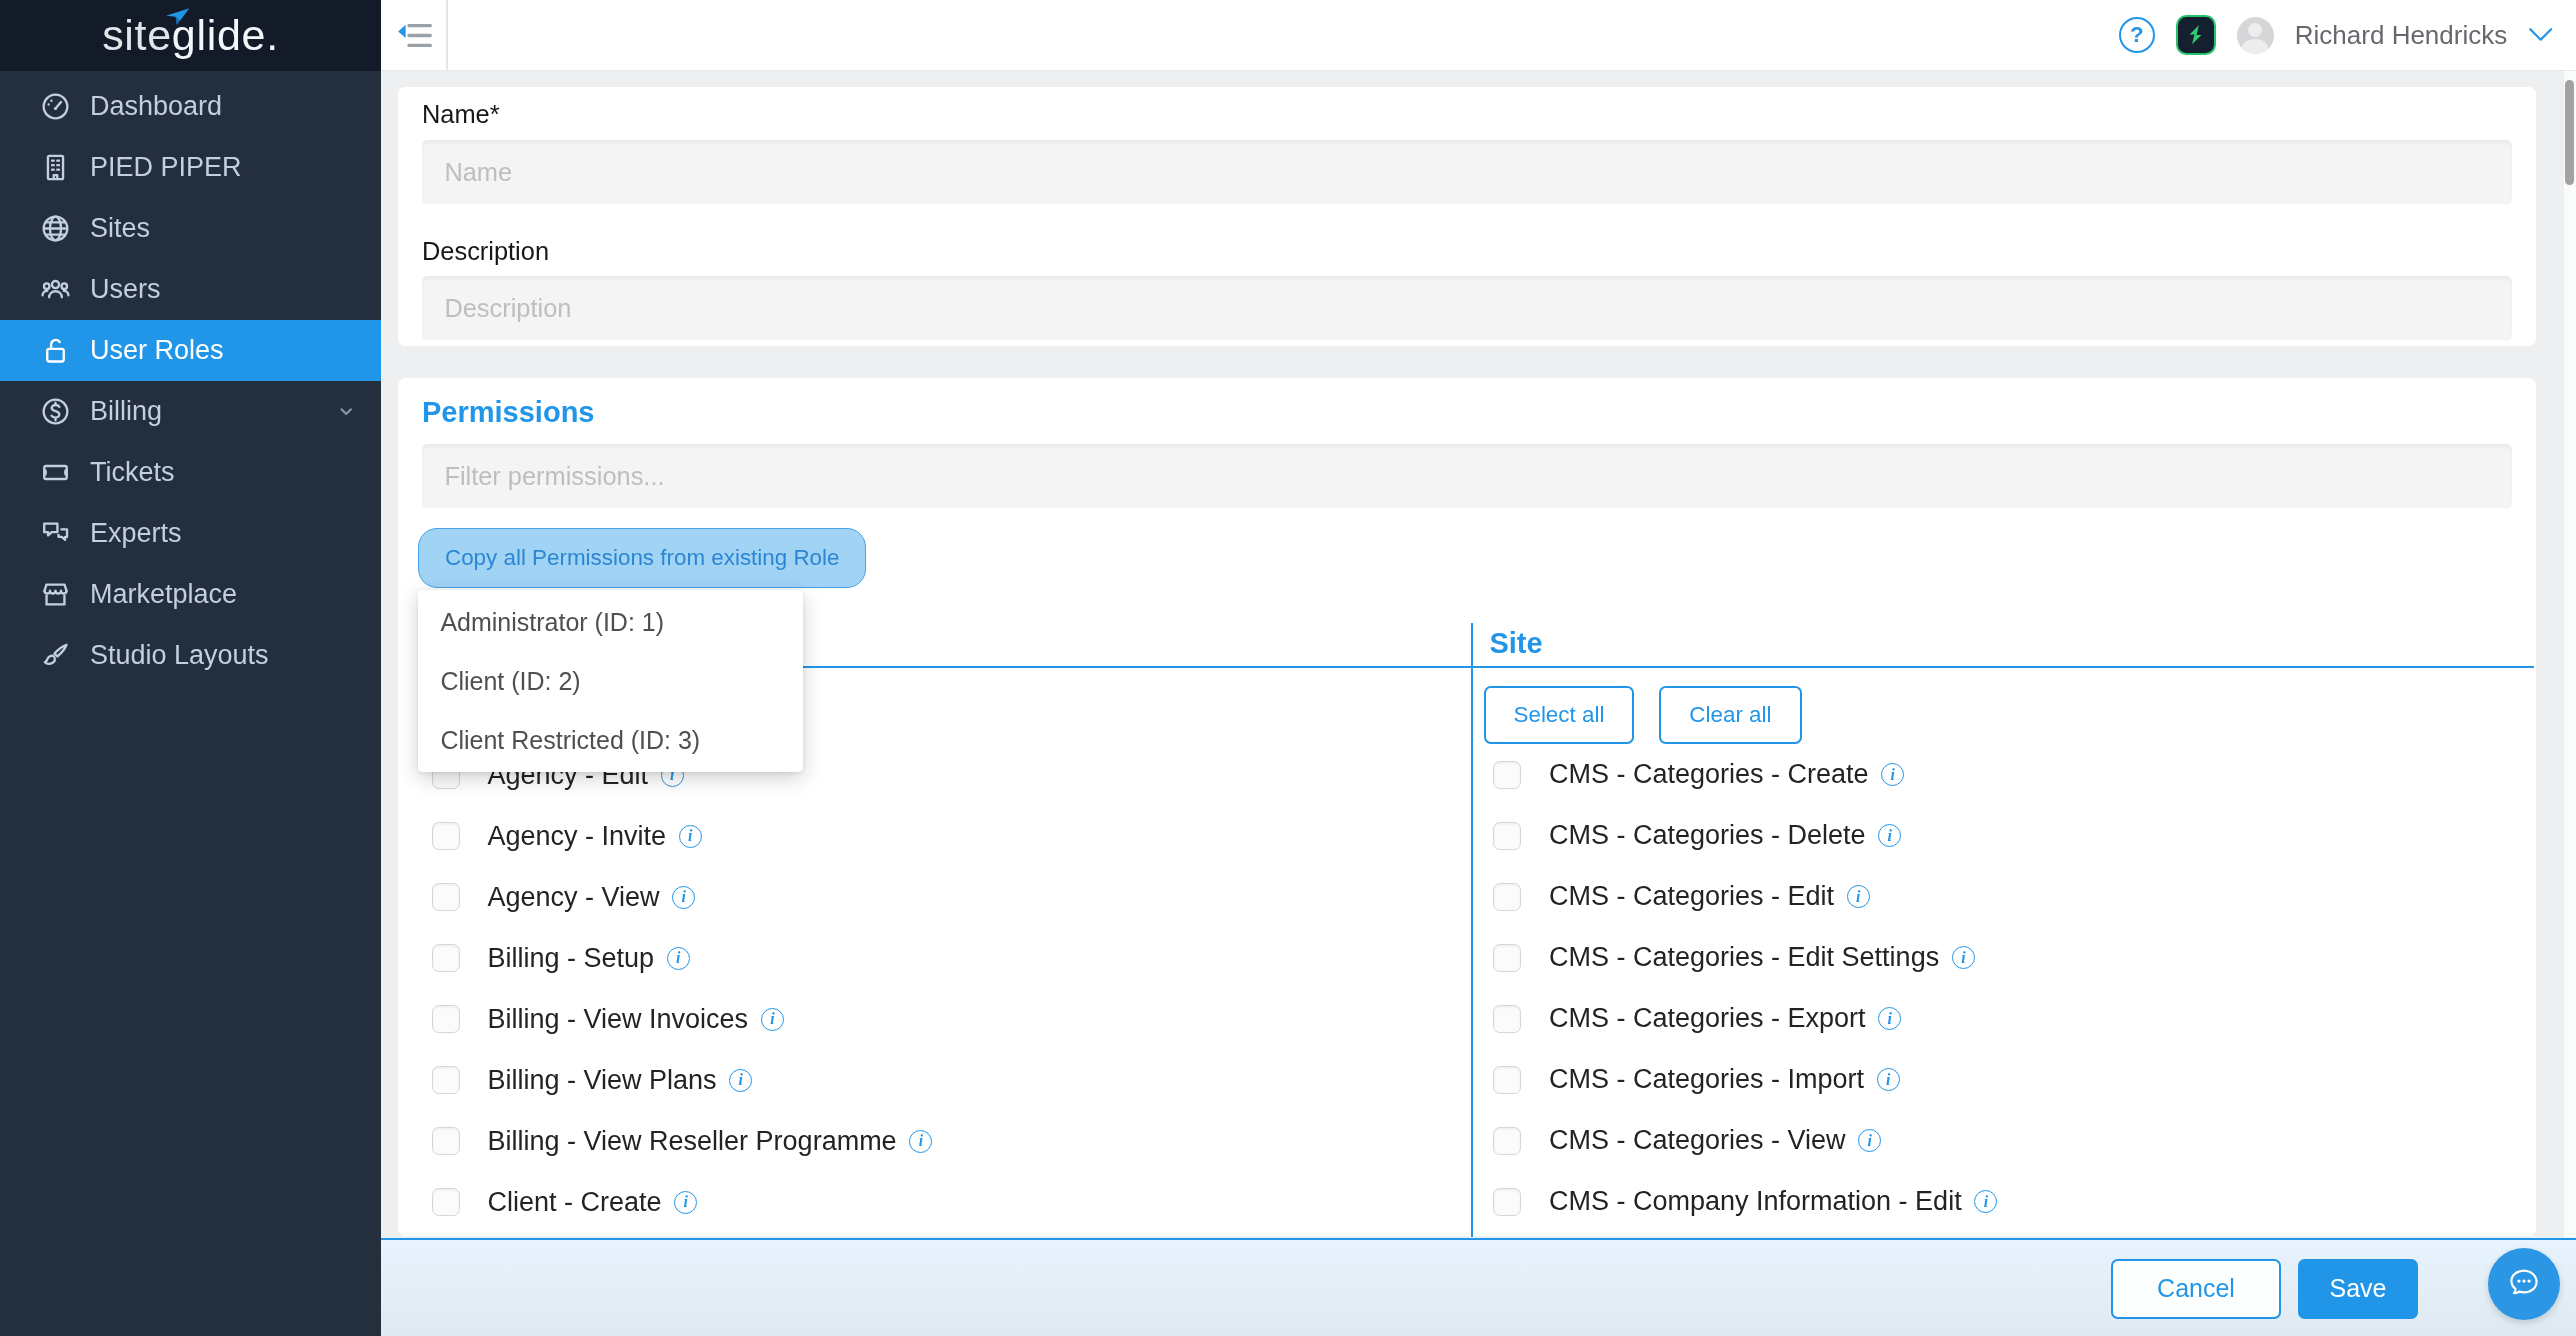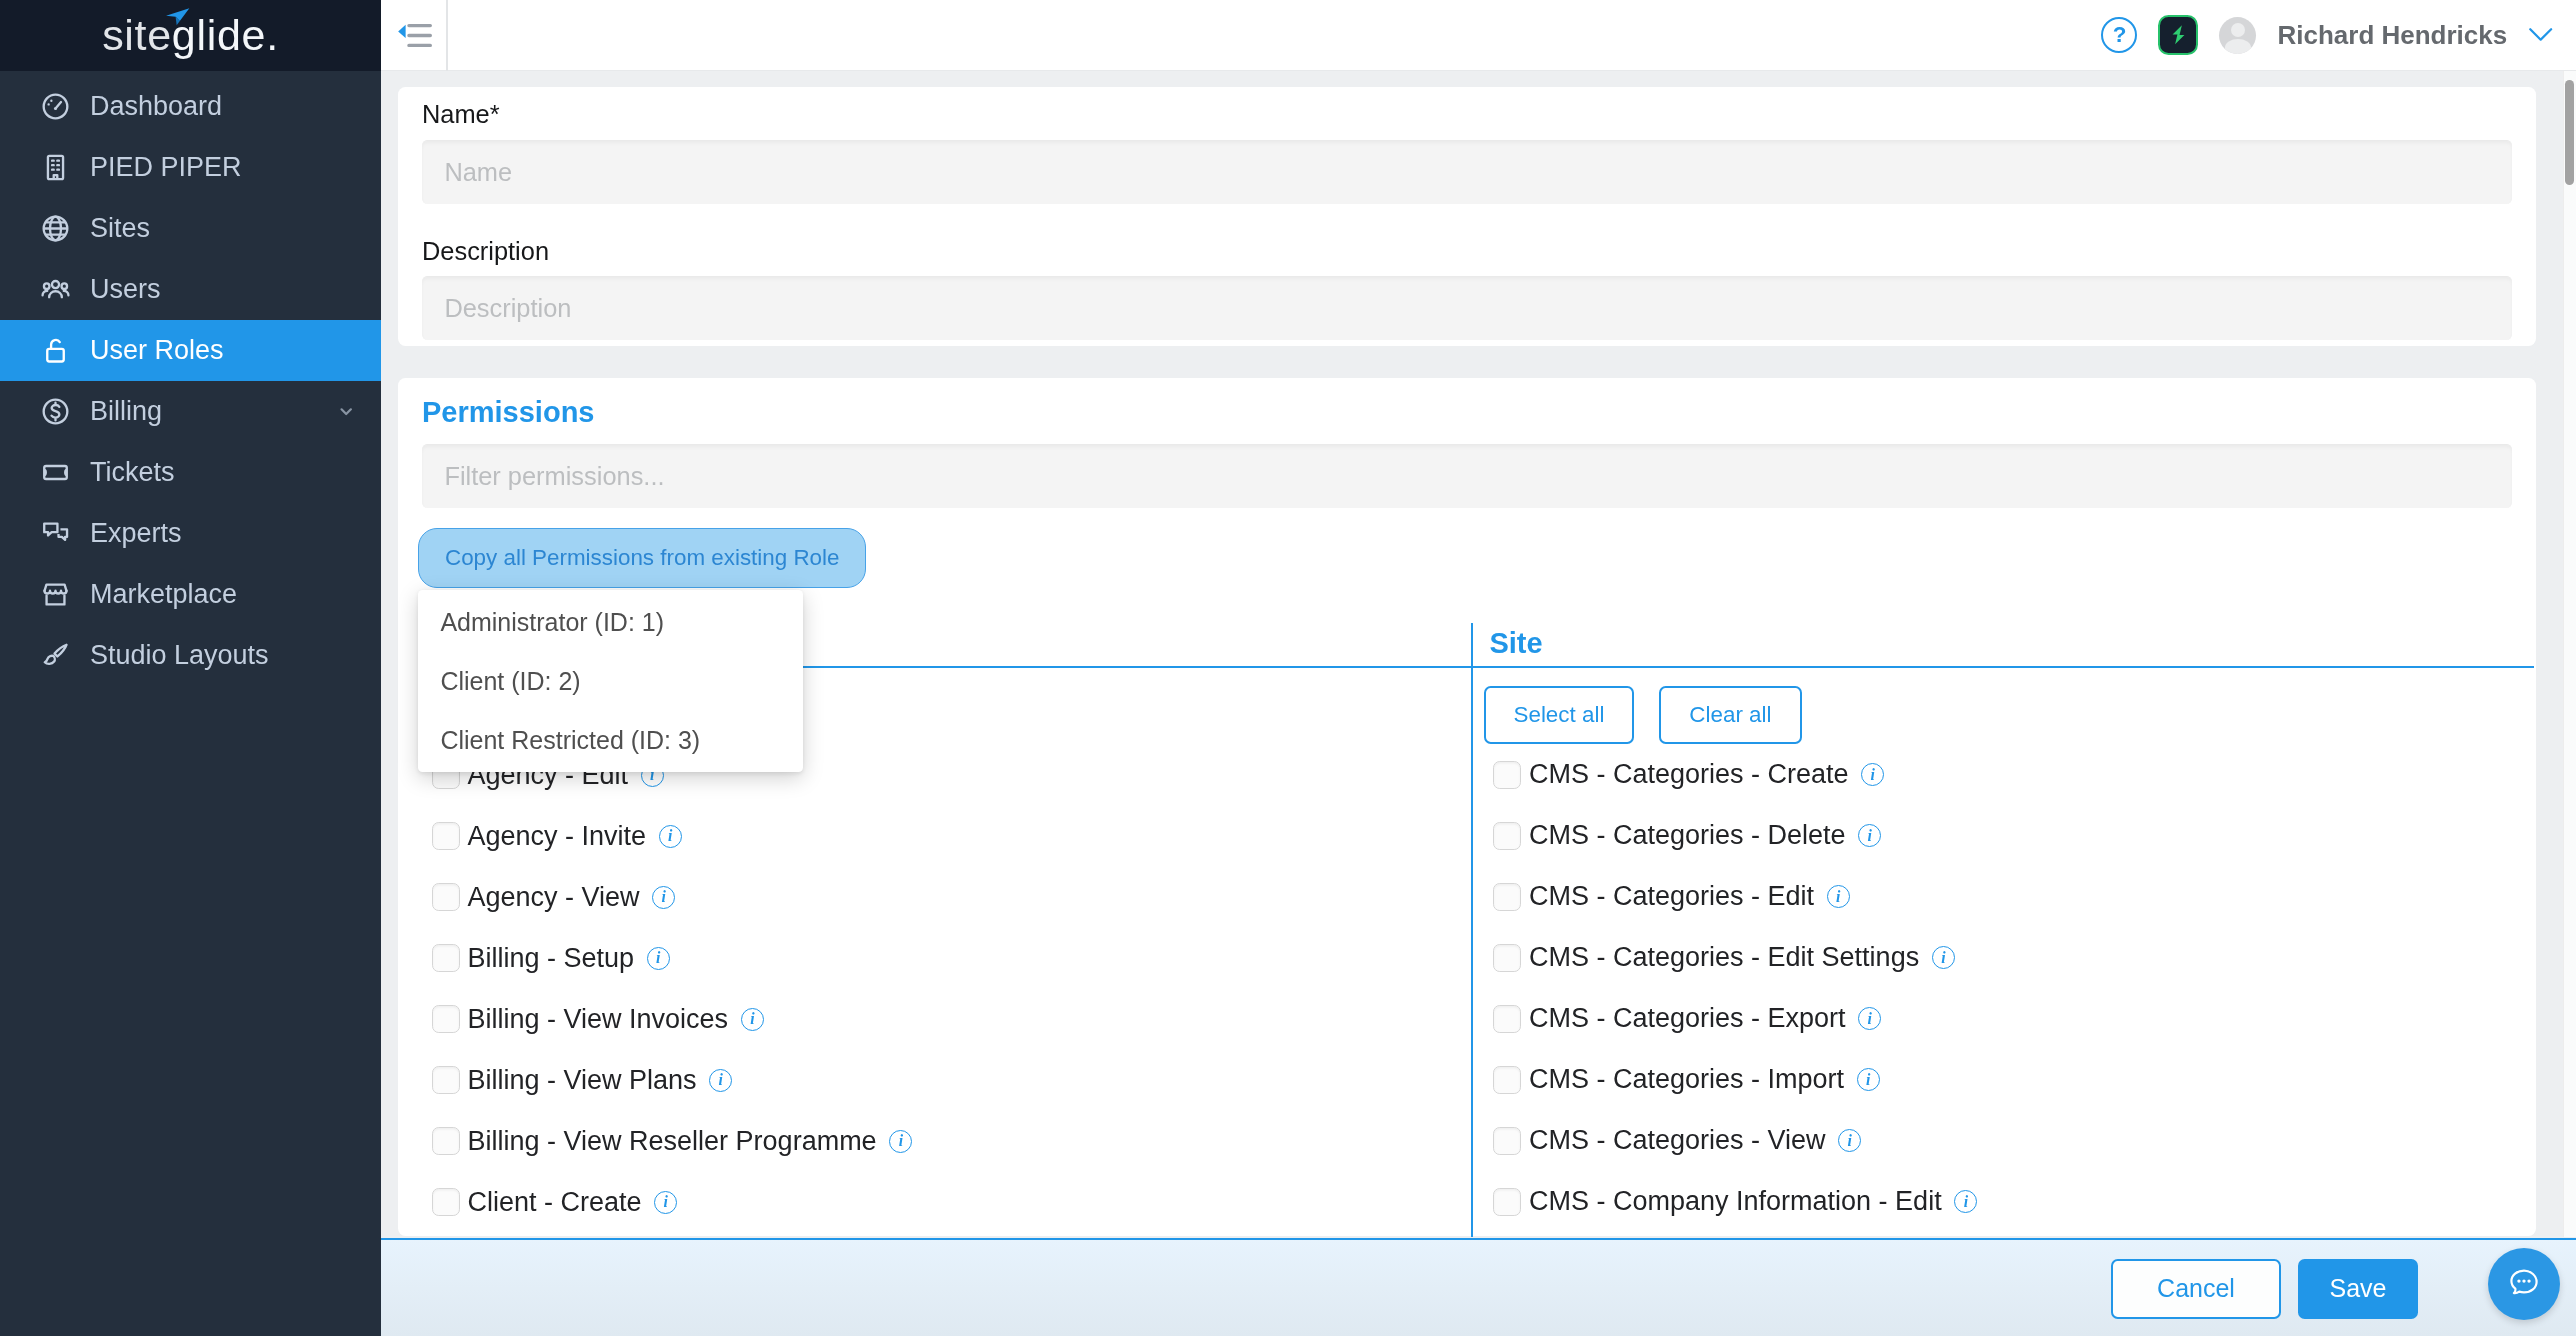--- a/index.html
+++ b/index.html
@@ -26,21 +26,21 @@
   .collapse-btn { margin:0 12px 0 16.4px; width:37px; height:33px; cursor:pointer; }
   .topbar-divider { width:1.5px; height:71px; background:#e3e5e7; }
   .breadcrumb { margin-left:22.4px; font-size:28px; color:#1d2b3a; }
   .breadcrumb b { font-weight:700; }
   .topbar-right { margin-left:auto; display:flex; align-items:center; gap:21px; padding-right:22.4px; }
   .help-icon { width:36px; height:36px; border:2.2px solid #2196e8; border-radius:50%; color:#2196e8; font-size:22.4px; font-weight:700; display:flex; align-items:center; justify-content:center; cursor:pointer; }
   .green-app-icon { width:40px; height:40px; background:#15202e; border:2.2px solid #27c26b; border-radius:10.5px; display:flex; align-items:center; justify-content:center; cursor:pointer; }
   .avatar { width:37px; height:37px; border-radius:50%; background:#d5d6d8; overflow:hidden; position:relative; }
   .avatar .head { position:absolute; top:6.7px; left:11.2px; width:14px; height:14px; border-radius:50%; background:#ecedee; }
   .avatar .body { position:absolute; top:22.4px; left:5.2px; width:26px; height:16.4px; border-radius:50% 50% 0 0; background:#ecedee; }
-  .user-name { font-size:26px; color:#65696e; cursor:pointer;font-weight:bold; }
+  .user-name { font-size:26px; color:#65696e; cursor:pointer; }
   .user-chevron { width:25.4px; height:16.4px; }
 
   
   .content { flex:1; position:relative; overflow:hidden; background:#edeff1; }
   .card { background:#ffffff; border-radius:7.5px; margin:0 40px 0 17px; }
   .card-1 { margin-top:16.4px; height:259px; padding:13px 24px; }
   .field-label { font-size:25.4px; color:#17181a; font-weight:500; }
   .text-input { display:block; width:100%; height:64px; background:#f4f4f4; border:none; border-top:1.5px solid #eaeaea; border-radius:5.2px; padding:0 22.4px; font-size:25.4px; color:#333; font-family:"Liberation Sans",sans-serif; box-shadow:inset 0 2.2px 3.7px rgba(0,0,0,.04); outline:none; }
   .text-input::placeholder { color:#bcbec0; }
   .mt14 { margin-top:10.5px; } .mt44 { margin-top:33px; }
@@ -55,21 +55,21 @@
   .col-right { flex:1; border-left:2.2px solid #2196e8; }
   .col-head { height:45px; border-bottom:2.2px solid #2196e8; display:flex; align-items:flex-end; }
   .col-head .col-title { font-size:29px; font-weight:700; color:#2196e8; padding:0 0 6px 16.4px; }
   .btn-row { margin:18.7px 0 0 10.5px; height:58px; display:flex; gap:25px; }
   .outline-btn { height:58px; padding:0 28px; background:#ffffff; border:2.2px solid #2196e8; border-radius:6.7px; color:#2196e8; font-size:22.4px; font-family:"Liberation Sans",sans-serif; cursor:pointer; }
   .left-spacer { height:77px; }
   .perm-row { height:61px; display:flex; align-items:center; cursor:pointer; }
   .col-left .perm-row { padding-left:13.5px; }
   .col-right .perm-row { padding-left:20px; }
   .cb { width:28px; height:28px; flex:0 0 28px; background:#fbfbfb; border:1.5px solid #d6d6d6; border-radius:6.7px; box-shadow:inset 0 1.5px 2.2px rgba(0,0,0,.05); cursor:pointer; }
-  .perm-label { margin-left:8px; font-size:27px; color:#222326; }
+  .perm-label { margin-left:28px; font-size:27px; color:#222326; }
   .info-badge { margin-left:12.7px; width:23px; height:23px; flex:0 0 23px; border:1.9px solid #2196e8; border-radius:50%; color:#2196e8; display:inline-flex; align-items:center; justify-content:center; font:italic 700 15.7px "Liberation Serif", serif; cursor:pointer; }
 
   .dropdown { position:absolute; left:20px; top:212px; width:385px; height:182px; background:#ffffff; border-radius:4.5px; box-shadow:0 6px 21px rgba(0,0,0,.18), 0 1.5px 4.5px rgba(0,0,0,.08); z-index:30; padding:3px 0; }
   .dropdown-item { height:59px; display:flex; align-items:center; padding-left:22.4px; font-size:25px; color:#4f4f4f; cursor:pointer; }
 
   
   .footer { height:99px; flex:0 0 99px; border-top:2.2px solid #2196e8; background:linear-gradient(#e7f3fd,#dfe9f1); display:flex; align-items:center; justify-content:flex-end; padding-right:158px; gap:17px; position:relative; }
   .cancel-btn { width:170px; height:60px; background:#fdfefe; border:2.2px solid #2196e8; border-radius:6.7px; color:#2196e8; font-size:25px; font-family:"Liberation Sans",sans-serif; cursor:pointer; }
   .save-btn { width:120px; height:60px; background:#2196e8; border:none; border-radius:6.7px; color:#ffffff; font-size:25px; font-family:"Liberation Sans",sans-serif; cursor:pointer; }
   .chat-fab { position:absolute; right:15.7px; top:7.5px; width:72px; height:72px; border-radius:50%; background:#2b97e4; display:flex; align-items:center; justify-content:center; cursor:pointer; box-shadow:0 3px 7.5px rgba(0,0,0,.15); }

